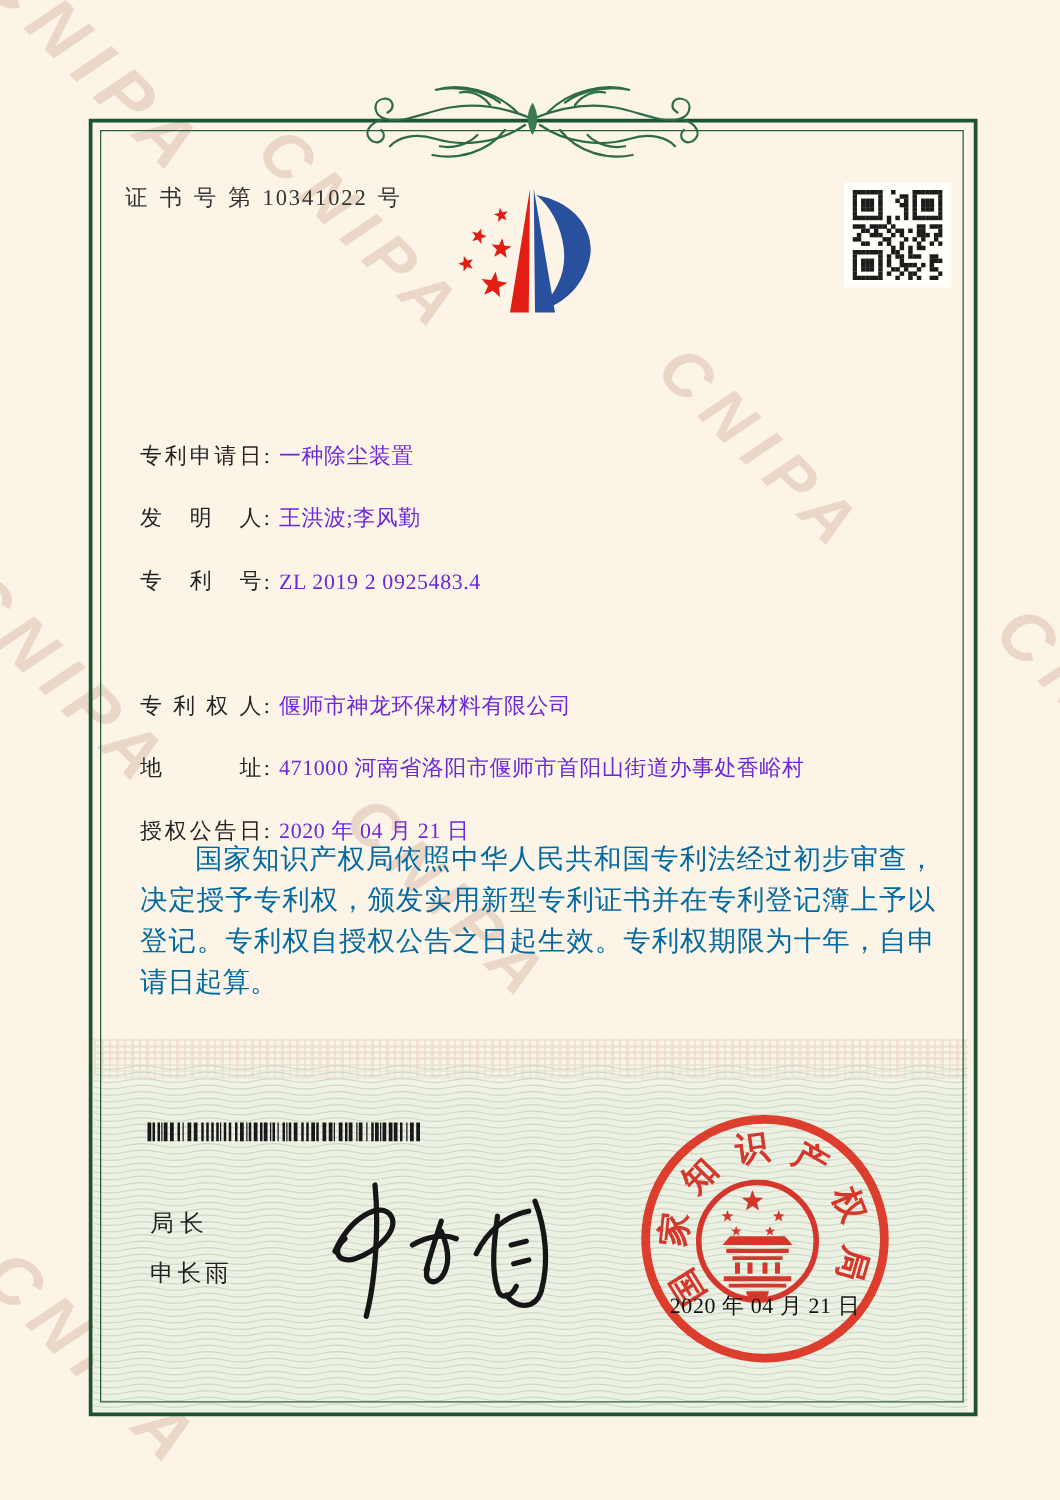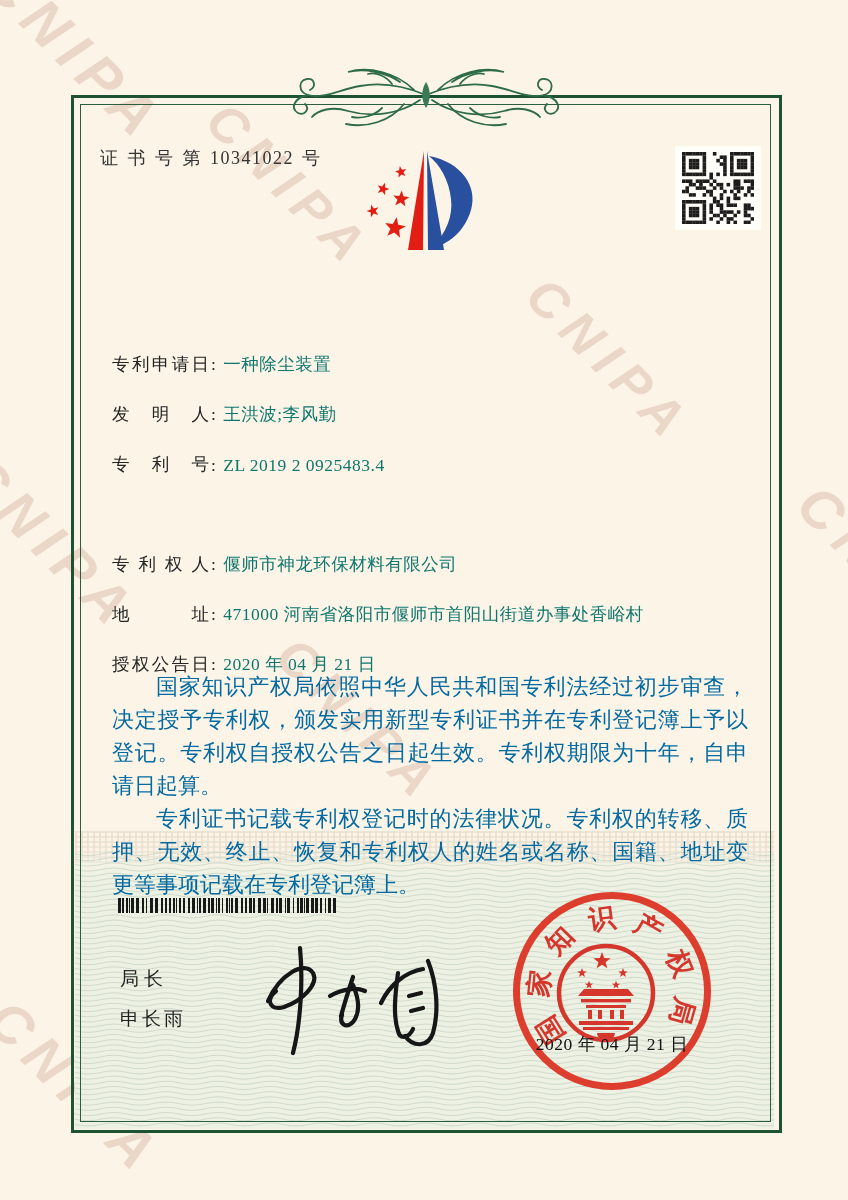--- a/index.html
+++ b/index.html
@@ -34,21 +34,21 @@
     word-spacing:2px; color:#333; z-index:5;}
   .qr-box{position:absolute; left:675px; top:146px; width:86px; height:84px; background:#fffef9; z-index:5;}
   .qr-box svg{position:absolute; left:7px; top:6px;}
   .title{position:absolute; left:72px; top:246px; width:705px; text-align:center;
     font-size:45px; font-weight:bold; letter-spacing:5px; color:#141414; z-index:5;}
   
   .field-row{position:absolute; left:112px; height:24px; font-size:17.5px; z-index:5; white-space:nowrap;}
   .flabel{display:inline-block; width:97px; text-align:justify; text-align-last:justify;
     vertical-align:bottom; color:#242424;}
   .fcolon{display:inline-block; margin:0 3px 0 2px; color:#242424;}
-  .fvalue{color:#0f766e; letter-spacing:.5px;}
+  .fvalue{color:#6d28d9; letter-spacing:.5px;}
   .field-extra{position:absolute; left:455px; top:0; white-space:nowrap;}
   
   .body-text{position:absolute; left:112px; top:670px; width:636px; z-index:5;
     font-size:22px; line-height:33px; text-align:justify; color:#0369a1;}
   .body-text p{margin:0; text-indent:2em;}
   
   .barcode{position:absolute; left:118px; top:898px; height:15px; z-index:5; font-size:0; white-space:nowrap;}
   .barcode i{display:inline-block; height:15px;}
   .director-title{position:absolute; left:120px; top:966px; font-size:19px; letter-spacing:5px;
     font-family:"Liberation Sans","DejaVu Sans",sans-serif; color:#1f1f1f; z-index:5;}
@@ -372,21 +372,20 @@
     <span class="flabel">地址</span><span class="fcolon">:</span>
     <span class="fvalue">471000 河南省洛阳市偃师市首阳山街道办事处香峪村</span>
   </div>
   <div class="field-row" style="top:652px;">
     <span class="flabel">授权公告日</span><span class="fcolon">:</span>
     <span class="fvalue">2020 年 04 月 21 日</span>
   </div>
 
   <div class="body-text">
     <p>国家知识产权局依照中华人民共和国专利法经过初步审查，决定授予专利权，颁发实用新型专利证书并在专利登记簿上予以登记。专利权自授权公告之日起生效。专利权期限为十年，自申请日起算。</p>
-    <p>专利证书记载专利权登记时的法律状况。专利权的转移、质押、无效、终止、恢复和专利权人的姓名或名称、国籍、地址变更等事项记载在专利登记簿上。</p>
   </div>
 
   <div class="barcode" id="barcode"><i style="width: 3px; background: rgb(24, 24, 24);"></i><i style="width: 1px; background: transparent;"></i><i style="width: 2px; background: rgb(24, 24, 24);"></i><i style="width: 2px; background: transparent;"></i><i style="width: 2px; background: rgb(24, 24, 24);"></i><i style="width: 1px; background: transparent;"></i><i style="width: 1px; background: rgb(24, 24, 24);"></i><i style="width: 1px; background: transparent;"></i><i style="width: 3px; background: rgb(24, 24, 24);"></i><i style="width: 2px; background: transparent;"></i><i style="width: 3px; background: rgb(24, 24, 24);"></i><i style="width: 3px; background: transparent;"></i><i style="width: 2px; background: rgb(24, 24, 24);"></i><i style="width: 2px; background: transparent;"></i><i style="width: 1px; background: rgb(24, 24, 24);"></i><i style="width: 3px; background: transparent;"></i><i style="width: 3px; background: rgb(24, 24, 24);"></i><i style="width: 2px; background: transparent;"></i><i style="width: 3px; background: rgb(24, 24, 24);"></i><i style="width: 3px; background: transparent;"></i><i style="width: 2px; background: rgb(24, 24, 24);"></i><i style="width: 2px; background: transparent;"></i><i style="width: 2px; background: rgb(24, 24, 24);"></i><i style="width: 2px; background: transparent;"></i><i style="width: 2px; background: rgb(24, 24, 24);"></i><i style="width: 2px; background: transparent;"></i><i style="width: 2px; background: rgb(24, 24, 24);"></i><i style="width: 1px; background: transparent;"></i><i style="width: 1px; background: rgb(24, 24, 24);"></i><i style="width: 2px; background: transparent;"></i><i style="width: 2px; background: rgb(24, 24, 24);"></i><i style="width: 2px; background: transparent;"></i><i style="width: 2px; background: rgb(24, 24, 24);"></i><i style="width: 3px; background: transparent;"></i><i style="width: 2px; background: rgb(24, 24, 24);"></i><i style="width: 2px; background: transparent;"></i><i style="width: 3px; background: rgb(24, 24, 24);"></i><i style="width: 2px; background: transparent;"></i><i style="width: 1px; background: rgb(24, 24, 24);"></i><i style="width: 1px; background: transparent;"></i><i style="width: 2px; background: rgb(24, 24, 24);"></i><i style="width: 2px; background: transparent;"></i><i style="width: 3px; background: rgb(24, 24, 24);"></i><i style="width: 2px; background: transparent;"></i><i style="width: 2px; background: rgb(24, 24, 24);"></i><i style="width: 1px; background: transparent;"></i><i style="width: 3px; background: rgb(24, 24, 24);"></i><i style="width: 2px; background: transparent;"></i><i style="width: 1px; background: rgb(24, 24, 24);"></i><i style="width: 1px; background: transparent;"></i><i style="width: 2px; background: rgb(24, 24, 24);"></i><i style="width: 2px; background: transparent;"></i><i style="width: 1px; background: rgb(24, 24, 24);"></i><i style="width: 3px; background: transparent;"></i><i style="width: 2px; background: rgb(24, 24, 24);"></i><i style="width: 1px; background: transparent;"></i><i style="width: 1px; background: rgb(24, 24, 24);"></i><i style="width: 1px; background: transparent;"></i><i style="width: 2px; background: rgb(24, 24, 24);"></i><i style="width: 2px; background: transparent;"></i><i style="width: 3px; background: rgb(24, 24, 24);"></i><i style="width: 3px; background: transparent;"></i><i style="width: 2px; background: rgb(24, 24, 24);"></i><i style="width: 2px; background: transparent;"></i><i style="width: 2px; background: rgb(24, 24, 24);"></i><i style="width: 2px; background: transparent;"></i><i style="width: 3px; background: rgb(24, 24, 24);"></i><i style="width: 1px; background: transparent;"></i><i style="width: 2px; background: rgb(24, 24, 24);"></i><i style="width: 3px; background: transparent;"></i><i style="width: 3px; background: rgb(24, 24, 24);"></i><i style="width: 2px; background: transparent;"></i><i style="width: 3px; background: rgb(24, 24, 24);"></i><i style="width: 1px; background: transparent;"></i><i style="width: 1px; background: rgb(24, 24, 24);"></i><i style="width: 3px; background: transparent;"></i><i style="width: 3px; background: rgb(24, 24, 24);"></i><i style="width: 2px; background: transparent;"></i><i style="width: 2px; background: rgb(24, 24, 24);"></i><i style="width: 1px; background: transparent;"></i><i style="width: 3px; background: rgb(24, 24, 24);"></i><i style="width: 3px; background: transparent;"></i><i style="width: 1px; background: rgb(24, 24, 24);"></i><i style="width: 1px; background: transparent;"></i><i style="width: 3px; background: rgb(24, 24, 24);"></i><i style="width: 3px; background: transparent;"></i><i style="width: 1px; background: rgb(24, 24, 24);"></i><i style="width: 3px; background: transparent;"></i><i style="width: 2px; background: rgb(24, 24, 24);"></i><i style="width: 1px; background: transparent;"></i><i style="width: 3px; background: rgb(24, 24, 24);"></i><i style="width: 1px; background: transparent;"></i><i style="width: 1px; background: rgb(24, 24, 24);"></i><i style="width: 1px; background: transparent;"></i><i style="width: 3px; background: rgb(24, 24, 24);"></i><i style="width: 2px; background: transparent;"></i><i style="width: 3px; background: rgb(24, 24, 24);"></i><i style="width: 1px; background: transparent;"></i><i style="width: 3px; background: rgb(24, 24, 24);"></i><i style="width: 2px; background: transparent;"></i><i style="width: 2px; background: rgb(24, 24, 24);"></i><i style="width: 3px; background: transparent;"></i><i style="width: 1px; background: rgb(24, 24, 24);"></i><i style="width: 2px; background: transparent;"></i><i style="width: 3px; background: rgb(24, 24, 24);"></i><i style="width: 2px; background: transparent;"></i><i style="width: 3px; background: rgb(24, 24, 24);"></i><i style="width: 2px; background: transparent;"></i></div>
 
   <div class="director-title">局长</div>
   <div class="director-name">申长雨</div>
 
 
   <div class="seal-date">2020 年 04 月 21 日</div>
 

